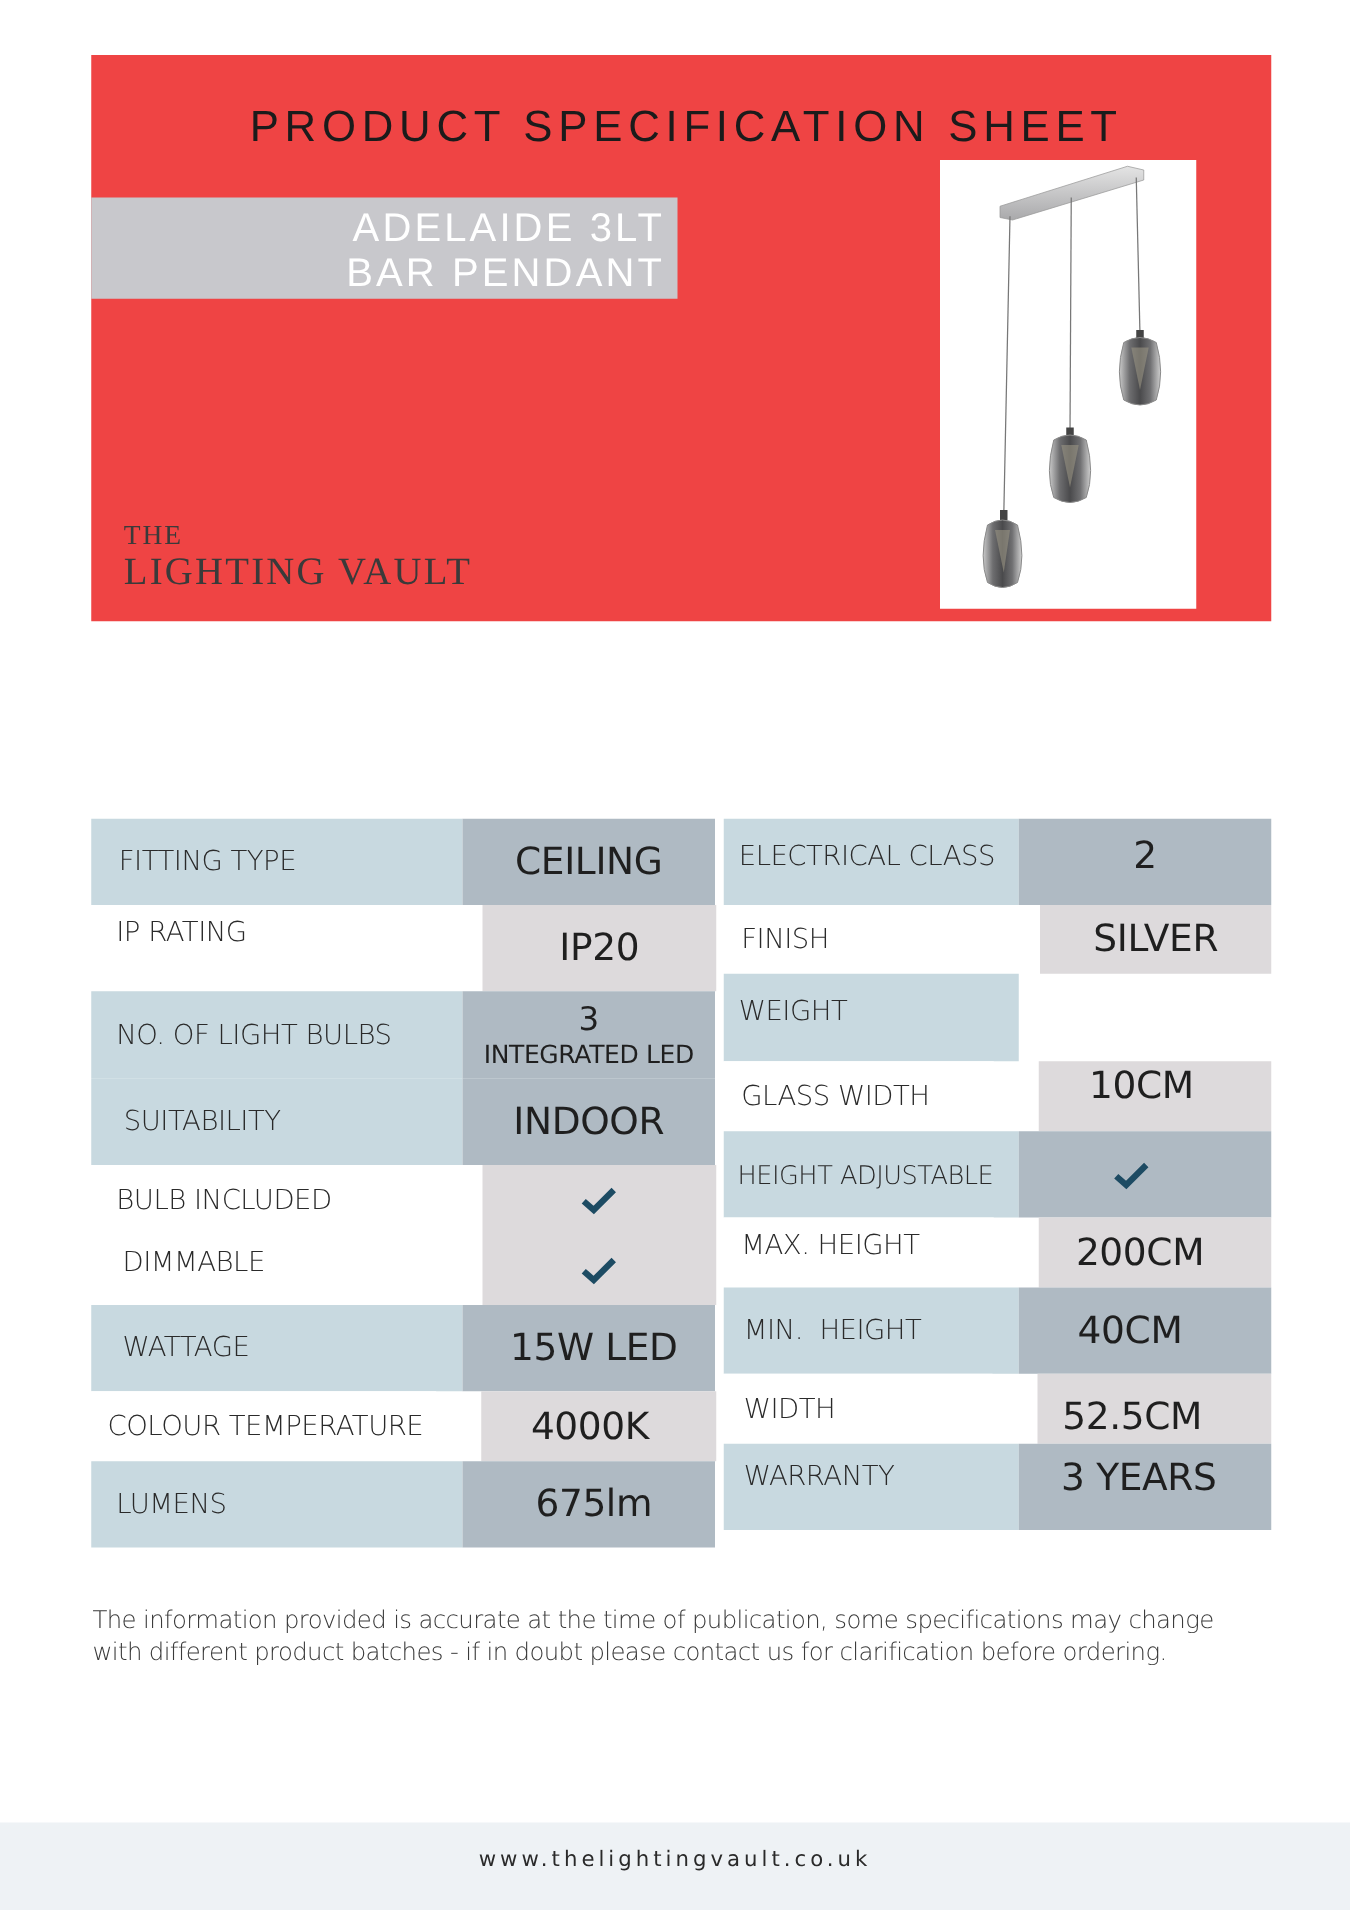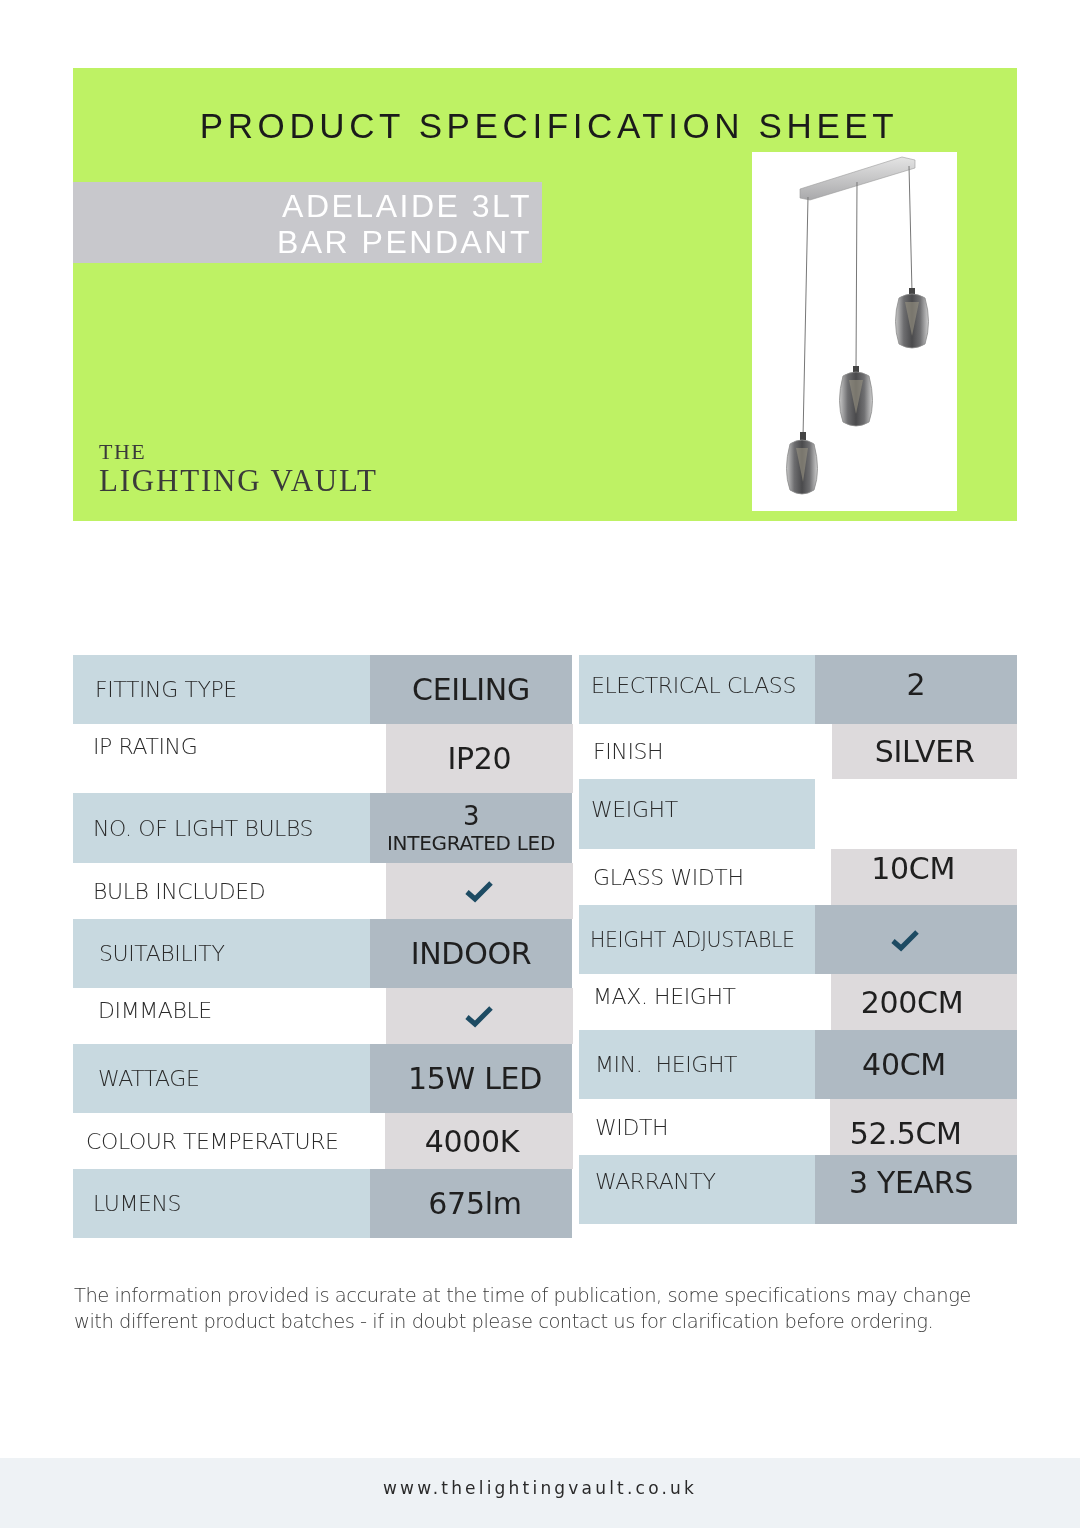--- a/index.html
+++ b/index.html
@@ -1,21 +1,21 @@
 <!DOCTYPE html>
 <html><head>
 <meta charset="utf-8">
 <style>
   * { box-sizing: border-box; margin: 0; padding: 0; }
   html, body { width: 1080px; height: 1528px; background: #ffffff; overflow: hidden; }
   body { position: relative; font-family: "DejaVu Sans", sans-serif; color: #222; }
 
   .header-panel {
-    position: absolute; left: 73px; top: 68px; width: 944px; height: 453px;
-    background: #bef264;
+    position: absolute; left: 73px; top: 44px; width: 944px; height: 453px;
+    background: #ef4444;
   }
   .sheet-title {
     position: absolute; left: 56px; top: 38px; width: 840px;
     font-family: "Liberation Sans", sans-serif; font-size: 35px;
     letter-spacing: 4.6px; color: #1b1b1b; white-space: nowrap; text-align: center;
     transform: scaleX(1.0);
   }
   .product-band {
     position: absolute; left: 0; top: 114px; width: 469px; height: 81px;
     background: #c8c8cc;
@@ -144,32 +144,32 @@
     <div class="cell-label" style="padding-left:20px;align-items:flex-start;padding-top:10px">IP RATING</div>
     <div class="cell-value">IP20</div>
   </div>
   <div class="row shaded" style="height:70px">
     <div class="cell-label" style="padding-left:20px">NO. OF LIGHT BULBS</div>
     <div class="cell-value">
       <span class="main-value-small">3</span>
       <span class="sub-value">INTEGRATED LED</span>
     </div>
   </div>
+  <div class="row shaded" style="height:69px">
+    <div class="cell-label" style="padding-left:26px">SUITABILITY</div>
+    <div class="cell-value">INDOOR</div>
+  </div>
   <div class="row plain" style="height:56px">
     <div class="cell-label" style="padding-left:20px">BULB INCLUDED</div>
     <div class="cell-value">
       <svg class="check-icon" viewBox="0 0 30 24">
           <path d="M3,13 L11,20 L27,4" fill="none" stroke="#1d4b63" stroke-width="5" stroke-linecap="butt" stroke-linejoin="miter"></path>
         </svg>
     </div>
   </div>
-  <div class="row shaded" style="height:69px">
-    <div class="cell-label" style="padding-left:26px">SUITABILITY</div>
-    <div class="cell-value">INDOOR</div>
-  </div>
   <div class="row plain" style="height:56px">
     <div class="cell-label" style="padding-left:25px;align-items:flex-start;padding-top:10px">DIMMABLE</div>
     <div class="cell-value">
       <svg class="check-icon" viewBox="0 0 30 24">
           <path d="M3,13 L11,20 L27,4" fill="none" stroke="#1d4b63" stroke-width="5"></path>
         </svg>
     </div>
   </div>
   <div class="row shaded" style="height:69px">
     <div class="cell-label" style="padding-left:25px">WATTAGE</div>

